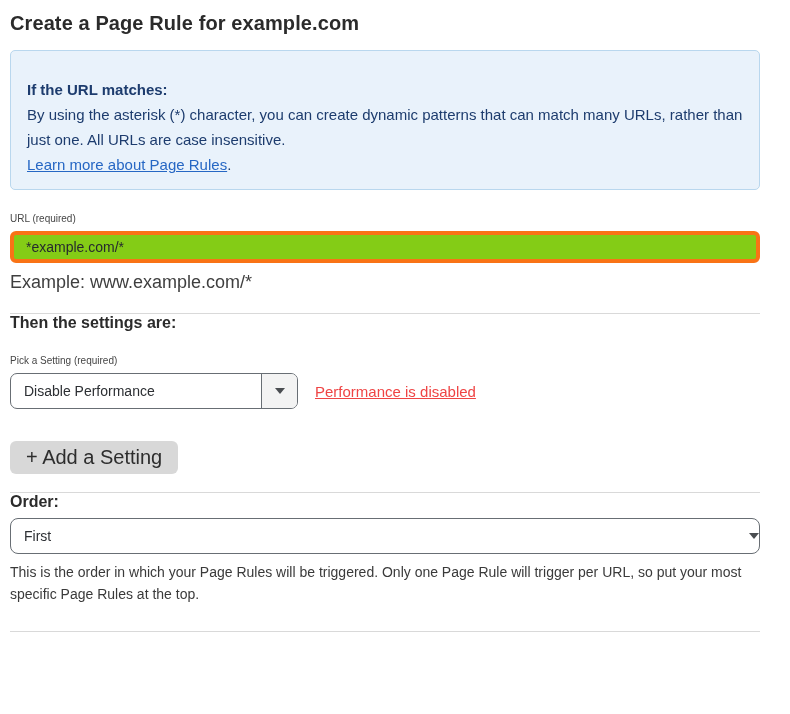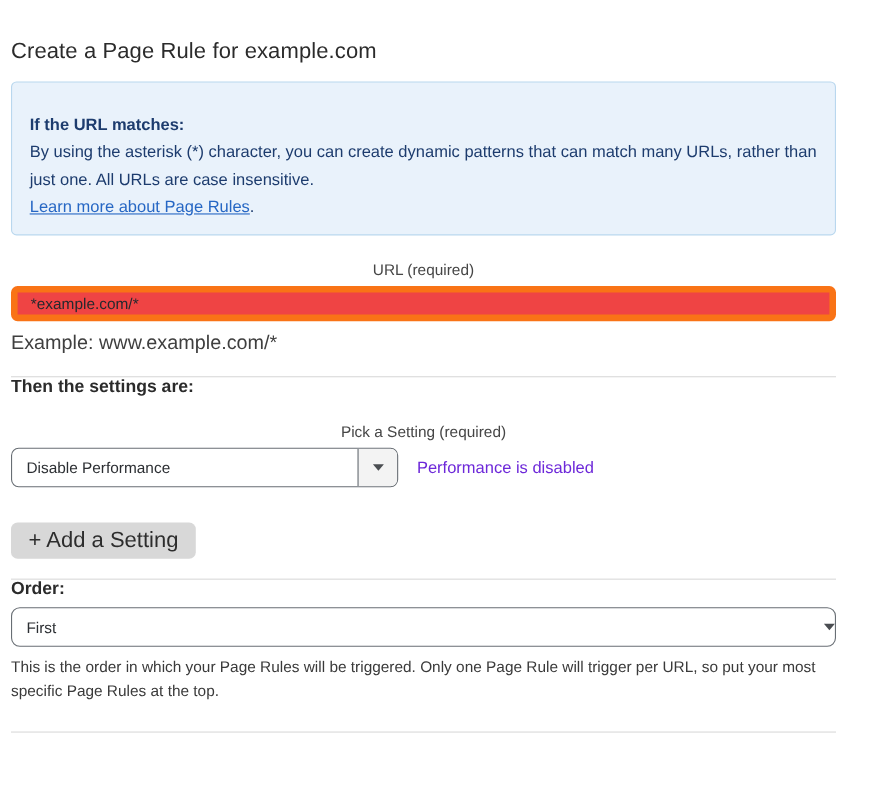--- a/index.html
+++ b/index.html
@@ -5,24 +5,23 @@
   * { box-sizing: border-box; margin: 0; padding: 0; }
   html, body { width: 790px; height: 714px; background: #ffffff; }
   body {
     font-family: "Liberation Sans", "DejaVu Sans", sans-serif;
     color: #2e2e2e;
   }
   .container { padding: 12px 30px 0 10px; width: 790px; }
 
   .page-title {
     font-size: 20px;
-    font-weight: normal;
+    font-weight: bold;
     color: #2b2b2b;
     letter-spacing: 0.1px;
-    margin-top: 24px;
   }
 
   .info-box {
     margin-top: 15px;
     background: #e9f2fb;
     border: 1px solid #b9d7ee;
     border-radius: 5px;
     padding: 26px 16px 12px 16px;
     font-size: 15px;
     line-height: 25px;
@@ -30,32 +29,31 @@
   }
   .info-box .info-heading { font-weight: bold; }
   .info-box .info-link {
     color: #2667c4;
     text-decoration: underline;
     cursor: pointer;
   }
   .info-box .info-link-suffix { color: #1d3c6e; }
 
   .field-label {
-    font-size: 14px;
+    font-size: 10px;
     color: #464646;
     margin-top: 23px;
-    text-align: center;
   }
 
   .url-input {
     margin-top: 7px;
     width: 100%;
     height: 32px;
-    background: #ef4444;
-    border: 6px solid #f97316;
+    background: #84cc16;
+    border: 4px solid #f97316;
     border-radius: 6px;
     padding: 0 12px;
     font-size: 14px;
     color: #26292e;
     font-family: "Liberation Sans", "DejaVu Sans", sans-serif;
   }
 
   .example-text {
     margin-top: 9px;
     font-size: 18px;
@@ -83,21 +81,21 @@
   .select-box {
     display: flex;
     align-items: stretch;
     border: 1px solid #686e74;
     border-radius: 7px;
     background: #ffffff;
     height: 36px;
     overflow: hidden;
     cursor: pointer;
   }
-  .select-box.setting-select { width: 352px; }
+  .select-box.setting-select { width: 288px; }
   .select-box .select-value {
     flex: 1;
     display: flex;
     align-items: center;
     padding: 0 13px;
     font-size: 14px;
     color: #2c2f33;
     white-space: nowrap;
   }
   .select-box .select-arrow-section {
@@ -110,21 +108,22 @@
   }
   .triangle-down {
     width: 0; height: 0;
     border-left: 5px solid transparent;
     border-right: 5px solid transparent;
     border-top: 6px solid #4a4d51;
   }
   .setting-status {
     margin-left: 17px;
     font-size: 15px;
-    color: #6d28d9;
+    color: #ef4444;
+    text-decoration: underline;
   }
 
   .add-setting-btn {
     margin-top: 32px;
     background: #d8d8d8;
     border: none;
     border-radius: 6px;
     padding: 0 16px;
     height: 33px;
     font-size: 20px;

